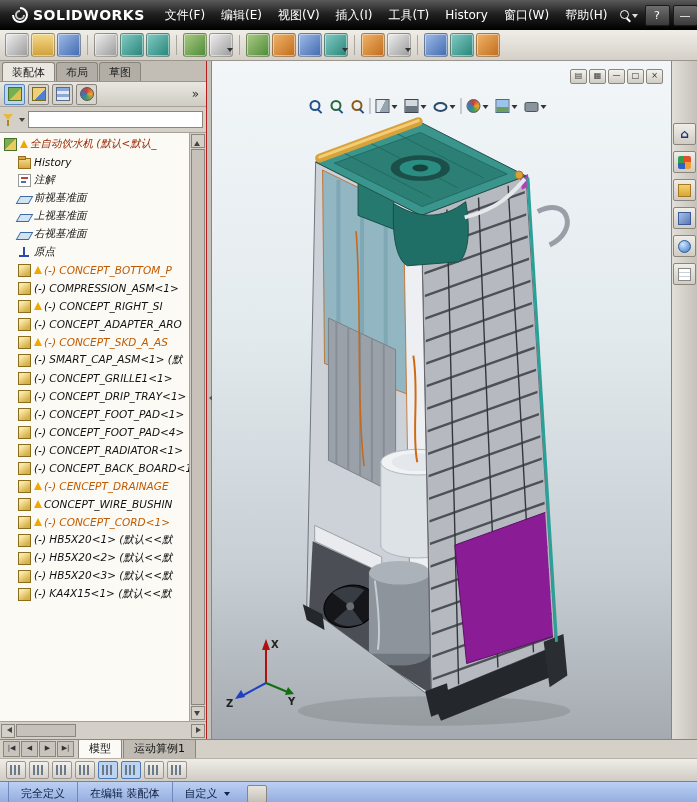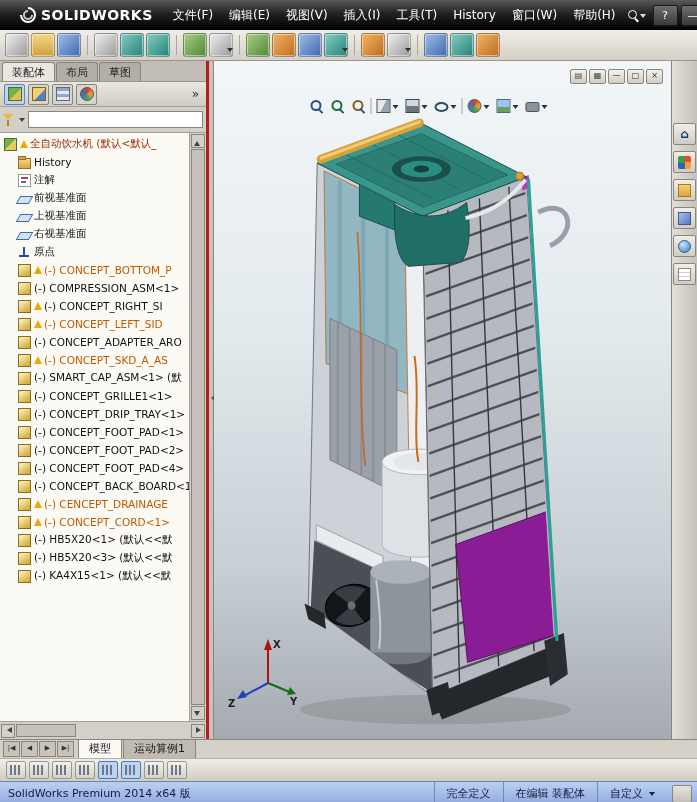--- a/index.html
+++ b/index.html
@@ -1,21 +1,21 @@
 <!DOCTYPE html>
 <html><head>
 <meta charset="utf-8">
 <style>
   html,body{margin:0;padding:0;background:#8a867e;}
   .window{position:relative;width:697px;height:802px;background:#d4d0c8;overflow:hidden;
           font-family:"DejaVu Sans","Liberation Sans",sans-serif;font-size:12px;color:#111;}
 
   
   .titlebar{height:30px;background:linear-gradient(#5a5a5a 0%,#222 45%,#000 100%);
-            display:flex;align-items:center;padding:0 20px;color:#fff;}
+            display:flex;align-items:center;padding:0 12px;color:#fff;}
   .logo{display:flex;align-items:center;gap:5px;margin-right:12px;}
   .logo-text{font-size:14px;font-weight:bold;letter-spacing:.5px;}
   .menubar{display:flex;height:100%;align-items:center;}
   .menu-item{padding:0 8px;font-size:12px;line-height:30px;white-space:nowrap;}
   .tb-right{margin-left:auto;display:flex;align-items:center;gap:3px;}
   .search-btn{width:26px;height:20px;display:flex;align-items:center;justify-content:center;gap:1px;}
   .mag-w{width:12px;height:12px;position:relative;}
   .mag-w::before{content:"";position:absolute;left:1px;top:1px;width:7px;height:7px;border:1.6px solid #fff;border-radius:50%;}
   .mag-w::after{content:"";position:absolute;right:0;bottom:0;width:5px;height:2px;background:#fff;transform:rotate(45deg);}
   .w-caret{border:3px solid transparent;border-top:4px solid #ddd;margin-top:4px;}
@@ -33,21 +33,21 @@
   .k-folder{background:linear-gradient(180deg,#f4d98a,#d0a038);}
   .k-blue{background:linear-gradient(135deg,#a0bce8,#3f69b0);}
   .k-teal{background:linear-gradient(135deg,#84ccc4,#268478);}
   .k-orange{background:linear-gradient(135deg,#f2b468,#c06c1c);}
   .k-green{background:linear-gradient(135deg,#accc84,#4c8a38);}
 
   
   .main{display:flex;height:678px;position:relative;}
 
   
-  .left-panel{width:206px;background:#fca5a5;display:flex;flex-direction:column;border-right:3px solid #b91c1c;}
+  .left-panel{width:206px;background:#fca5a5;display:flex;flex-direction:column;border-right:1px solid #b91c1c;}
   .panel-tabs{display:flex;height:20px;background:#c2beb6;align-items:flex-end;padding-left:2px;gap:1px;border-bottom:1px solid #98948c;}
   .panel-tab{font-size:11px;padding:2px 9px 1px;background:#b2aea6;border:1px solid #88847c;border-bottom:none;
              border-radius:3px 3px 0 0;color:#222;}
   .panel-tab.active{background:#eae7e0;}
   .mgr-row{height:24px;display:flex;align-items:center;gap:3px;padding:0 4px;
            background:linear-gradient(#eae7e0,#cfccc4);border-bottom:1px solid #a6a29a;}
   .mgr-btn{width:19px;height:19px;border:1px solid #8a867e;border-radius:2px;background:#d8d5ce;
            display:flex;align-items:center;justify-content:center;}
   .mgr-btn.pressed{background:#bdd4ee;border-color:#5a86c0;}
   .mgr-ico{width:12px;height:12px;}
@@ -75,21 +75,21 @@
   .i-annot .t-icon{background:#fff;border:1px solid #999;}
   .i-annot .t-icon::before{content:"";position:absolute;left:2px;top:2px;right:2px;height:2px;background:#c04040;}
   .i-annot .t-icon::after{content:"";position:absolute;left:2px;top:6px;right:4px;height:2px;background:#4070c0;}
   .i-plane .t-icon{width:13px;height:8px;margin-top:3px;background:rgba(120,180,230,.3);border:1px solid #3a6aa8;transform:skewX(-30deg);}
   .i-origin .t-icon::before{content:"";position:absolute;left:1px;bottom:2px;width:10px;height:2px;background:#2a4ab0;}
   .i-origin .t-icon::after{content:"";position:absolute;left:5px;bottom:2px;width:2px;height:10px;background:#2a4ab0;}
   .i-part .t-icon{background:linear-gradient(145deg,#f8e8a8 20%,#d8b048 80%);border:1px solid #8a6e1e;}
   .w-badge{display:none;width:0;height:0;border-left:4px solid transparent;border-right:4px solid transparent;
            border-bottom:8px solid #f0a800;margin-right:2px;flex:none;}
   .warn .w-badge{display:block;}
-  .t-label{color:#111;}
+  .t-label{color:#111;font-style:italic;}
   .c-orange .t-label{color:#c05a00;}
   .c-maroon .t-label{color:#9c2800;}
 
   .vscroll{width:14px;background:#d4d0c8;border-left:1px solid #a6a29a;display:flex;flex-direction:column;align-items:center;padding:1px;}
   .sb-btn{width:12px;height:12px;background:#d4d0c8;border:1px solid #8a867e;position:relative;flex:none;}
   .sb-up::before{content:"";position:absolute;left:2px;top:3px;border:3px solid transparent;border-bottom:5px solid #444;}
   .sb-down::before{content:"";position:absolute;left:2px;top:4px;border:3px solid transparent;border-top:5px solid #444;}
   .sb-left::before{content:"";position:absolute;left:2px;top:2px;border:3px solid transparent;border-right:5px solid #444;}
   .sb-right::before{content:"";position:absolute;left:4px;top:2px;border:3px solid transparent;border-left:5px solid #444;}
   .vthumb{width:12px;flex:1;margin:1px 0;background:#c6c2ba;border:1px solid #8a867e;}
@@ -305,25 +305,20 @@
             <div class="tree-row child i-part">
               <span class="t-icon"></span>
 
               <span class="t-label">(-) COMPRESSION_ASM&lt;1&gt;</span>
             </div>
             <div class="tree-row child i-part warn">
               <span class="t-icon"></span>
               <span class="w-badge"></span>
               <span class="t-label">(-) CONCEPT_RIGHT_SI</span>
             </div>
-            <div class="tree-row child i-part warn c-orange">
-              <span class="t-icon"></span>
-              <span class="w-badge"></span>
-              <span class="t-label">(-) CONCEPT_LEFT_SID</span>
-            </div>
             <div class="tree-row child i-part">
               <span class="t-icon"></span>
 
               <span class="t-label">(-) CONCEPT_ADAPTER_ARO</span>
             </div>
             <div class="tree-row child i-part warn c-orange">
               <span class="t-icon"></span>
               <span class="w-badge"></span>
               <span class="t-label">(-) CONCEPT_SKD_A_AS</span>
             </div>
@@ -343,46 +338,56 @@
               <span class="t-label">(-) CONCEPT_DRIP_TRAY&lt;1&gt;</span>
             </div>
             <div class="tree-row child i-part">
               <span class="t-icon"></span>
 
               <span class="t-label">(-) CONCEPT_FOOT_PAD&lt;1&gt;</span>
             </div>
             <div class="tree-row child i-part">
               <span class="t-icon"></span>
 
-              <span class="t-label">(-) CONCEPT_FOOT_PAD&lt;2&gt;</span>
-            </div>
-            <div class="tree-row child i-part">
-              <span class="t-icon"></span>
-
               <span class="t-label">(-) CONCEPT_FOOT_PAD&lt;4&gt;</span>
+            </div>
+            <div class="tree-row child i-part">
+              <span class="t-icon"></span>
+
+              <span class="t-label">(-) CONCEPT_RADIATOR&lt;1&gt;</span>
             </div>
             <div class="tree-row child i-part">
               <span class="t-icon"></span>
 
               <span class="t-label">(-) CONCEPT_BACK_BOARD&lt;1&gt;</span>
             </div>
             <div class="tree-row child i-part warn c-orange">
               <span class="t-icon"></span>
               <span class="w-badge"></span>
               <span class="t-label">(-) CENCEPT_DRAINAGE</span>
             </div>
+            <div class="tree-row child i-part warn">
+              <span class="t-icon"></span>
+              <span class="w-badge"></span>
+              <span class="t-label">CONCEPT_WIRE_BUSHIN</span>
+            </div>
             <div class="tree-row child i-part warn c-orange">
               <span class="t-icon"></span>
               <span class="w-badge"></span>
               <span class="t-label">(-) CONCEPT_CORD&lt;1&gt;</span>
             </div>
             <div class="tree-row child i-part">
               <span class="t-icon"></span>
 
               <span class="t-label">(-) HB5X20&lt;1&gt; (默认&lt;&lt;默</span>
+            </div>
+            <div class="tree-row child i-part">
+              <span class="t-icon"></span>
+
+              <span class="t-label">(-) HB5X20&lt;2&gt; (默认&lt;&lt;默</span>
             </div>
             <div class="tree-row child i-part">
               <span class="t-icon"></span>
 
               <span class="t-label">(-) HB5X20&lt;3&gt; (默认&lt;&lt;默</span>
             </div>
             <div class="tree-row child i-part">
               <span class="t-icon"></span>
 
               <span class="t-label">(-) KA4X15&lt;1&gt; (默认&lt;&lt;默</span>
@@ -639,21 +644,20 @@
       <span class="bt-ico"></span>
       <span class="bt-ico"></span>
       <span class="bt-ico"></span>
       <span class="bt-ico pressed"></span>
       <span class="bt-ico pressed"></span>
       <span class="bt-ico"></span>
       <span class="bt-ico"></span>
     </div>
 
   <div class="statusbar">
-    <span class="status-app">SolidWorks Premium 2014 x64 版</span>
     <span class="status-seg">完全定义</span>
     <span class="status-seg">在编辑 装配体</span>
     <span class="status-seg">
       <span>自定义</span>
       <span class="dd-caret"></span>
     </span>
     <span class="status-icon"></span>
   </div>
 
 </div>

